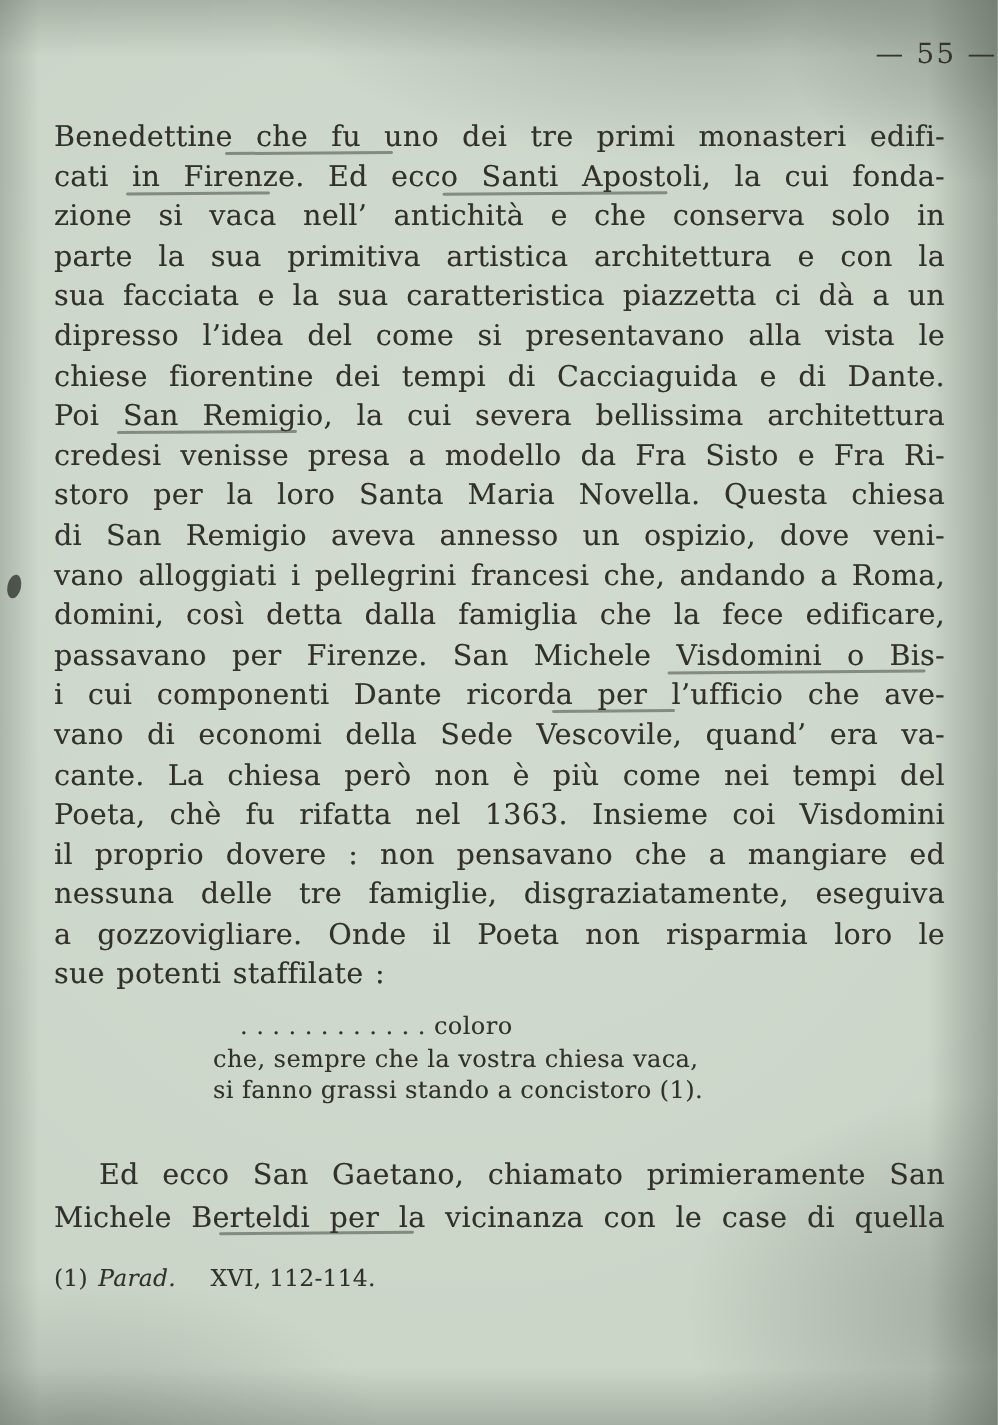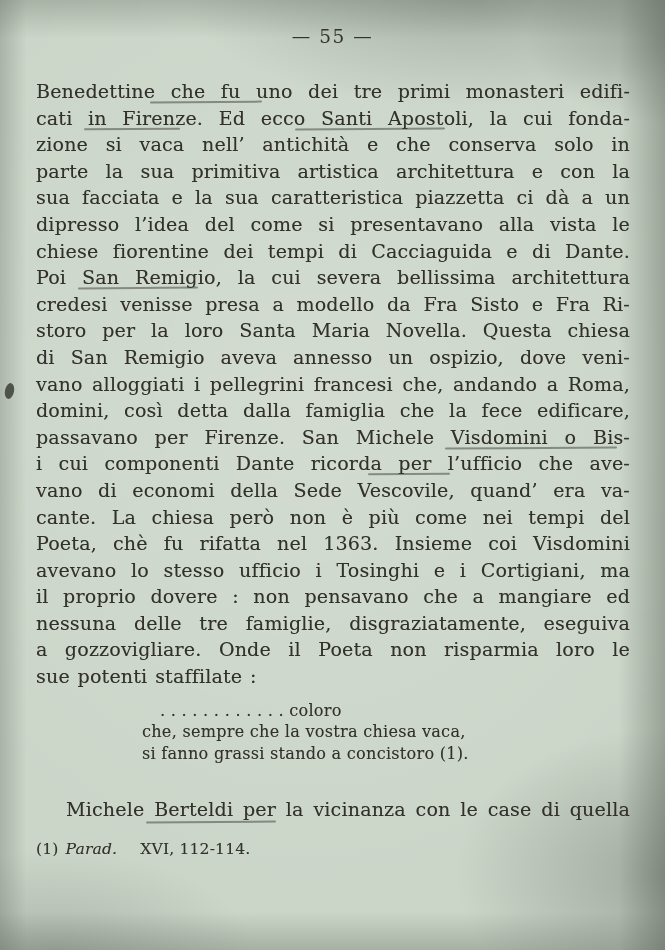--- a/index.html
+++ b/index.html
@@ -26,21 +26,21 @@
       radial-gradient(ellipse 90% 70% at 46% 42%, rgba(255,255,255,0.16), transparent 75%),
       linear-gradient(90deg, rgba(96,106,94,0.32) 0%, rgba(96,106,94,0) 4%, rgba(96,106,94,0) 93%, rgba(80,90,78,0.42) 100%),
       linear-gradient(180deg, rgba(112,120,108,0.38) 0%, rgba(112,120,108,0) 4%, rgba(112,120,108,0) 96%, rgba(98,106,94,0.35) 100%);
   }
 
   .page-number {
     position: absolute;
     top: 26px;
     left: 0;
     right: 0;
-    text-align: center;
+    text-align: right;
     font-size: 18.5px;
     letter-spacing: 1.5px;
     color: #35332d;
   }
 
   .text-block {
     position: absolute;
     top: 78px;
     left: 36px;
     right: 35px;
@@ -131,34 +131,34 @@
         <div class="para1-line">credesi venisse presa a modello da Fra Sisto e Fra Ri-</div>
         <div class="para1-line">storo per la loro Santa Maria Novella. Questa chiesa</div>
         <div class="para1-line">di San Remigio aveva annesso un ospizio, dove veni-</div>
         <div class="para1-line">vano alloggiati i pellegrini francesi che, andando a Roma,</div>
         <div class="para1-line">domini, così detta dalla famiglia che la fece edificare,</div>
         <div class="para1-line">passavano per Firenze. San Michele Visdomini o Bis-</div>
         <div class="para1-line">i cui componenti Dante ricorda per l’ufficio che ave-</div>
         <div class="para1-line">vano di economi della Sede Vescovile, quand’ era va-</div>
         <div class="para1-line">cante. La chiesa però non è più come nei tempi del</div>
         <div class="para1-line">Poeta, chè fu rifatta nel 1363. Insieme coi Visdomini</div>
-        <div class="para1-line">avevano lo stesso ufficio i Tosinghi e i Cortigiani, ma</div>
         <div class="para1-line">il proprio dovere : non pensavano che a mangiare ed</div>
         <div class="para1-line">nessuna delle tre famiglie, disgraziatamente, eseguiva</div>
         <div class="para1-line">a gozzovigliare. Onde il Poeta non risparmia loro le</div>
         <div class="para1-line">sue potenti staffilate :</div>
       </div>
 
     <div class="verse">
         <div class="verse-line">. . . . . . . . . . . . coloro</div>
         <div class="verse-line">che, sempre che la vostra chiesa vaca,</div>
         <div class="verse-line">si fanno grassi stando a concistoro (1).</div>
       </div>
 
     <div class="para2">
+        <div class="para2-line">Ed ecco San Gaetano, chiamato primieramente San</div>
         <div class="para2-line">Michele Berteldi per la vicinanza con le case di quella</div>
       </div>
 
     <div class="footnote">
       <span class="fn-marker">(1)</span><span class="fn-work">Parad.</span><span>XVI, 112-114.</span>
     </div>
 
   </div>
 
   <div class="marks-layer">

